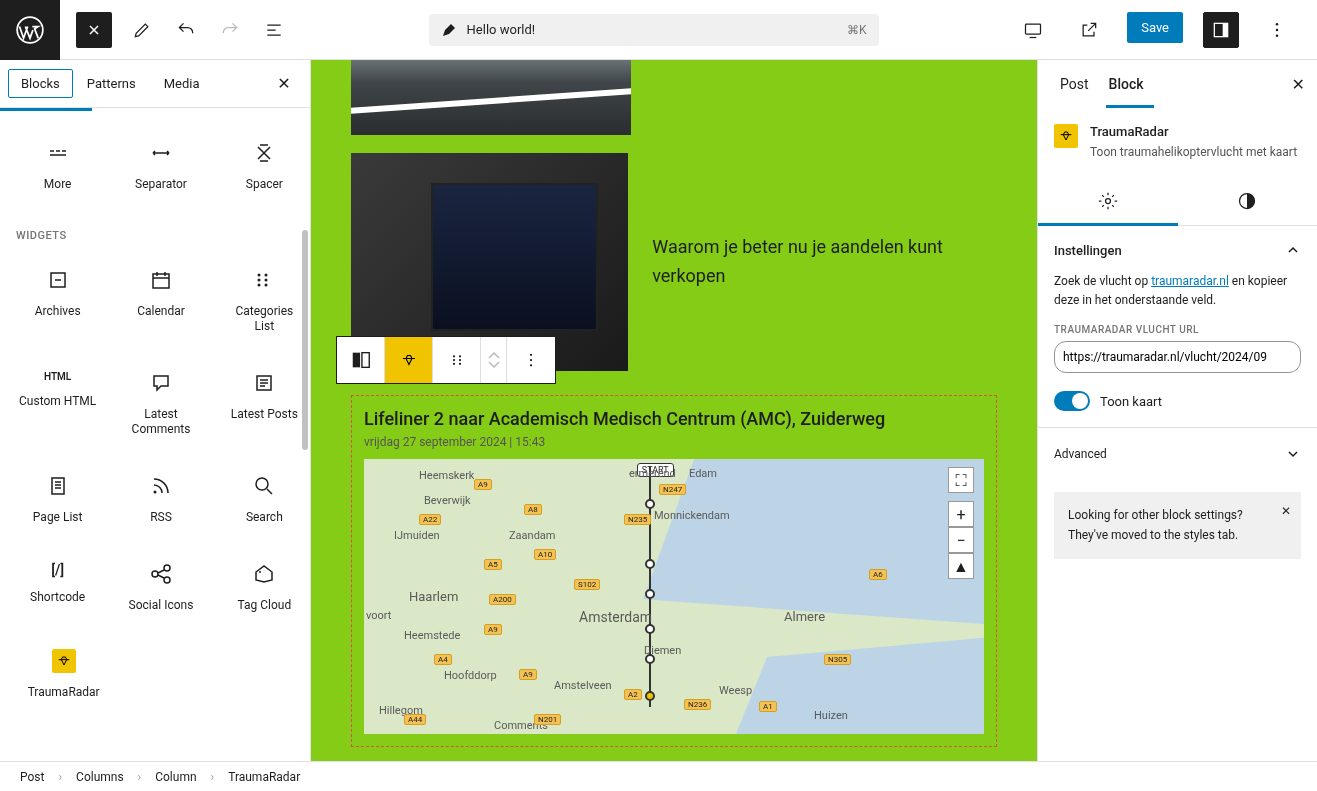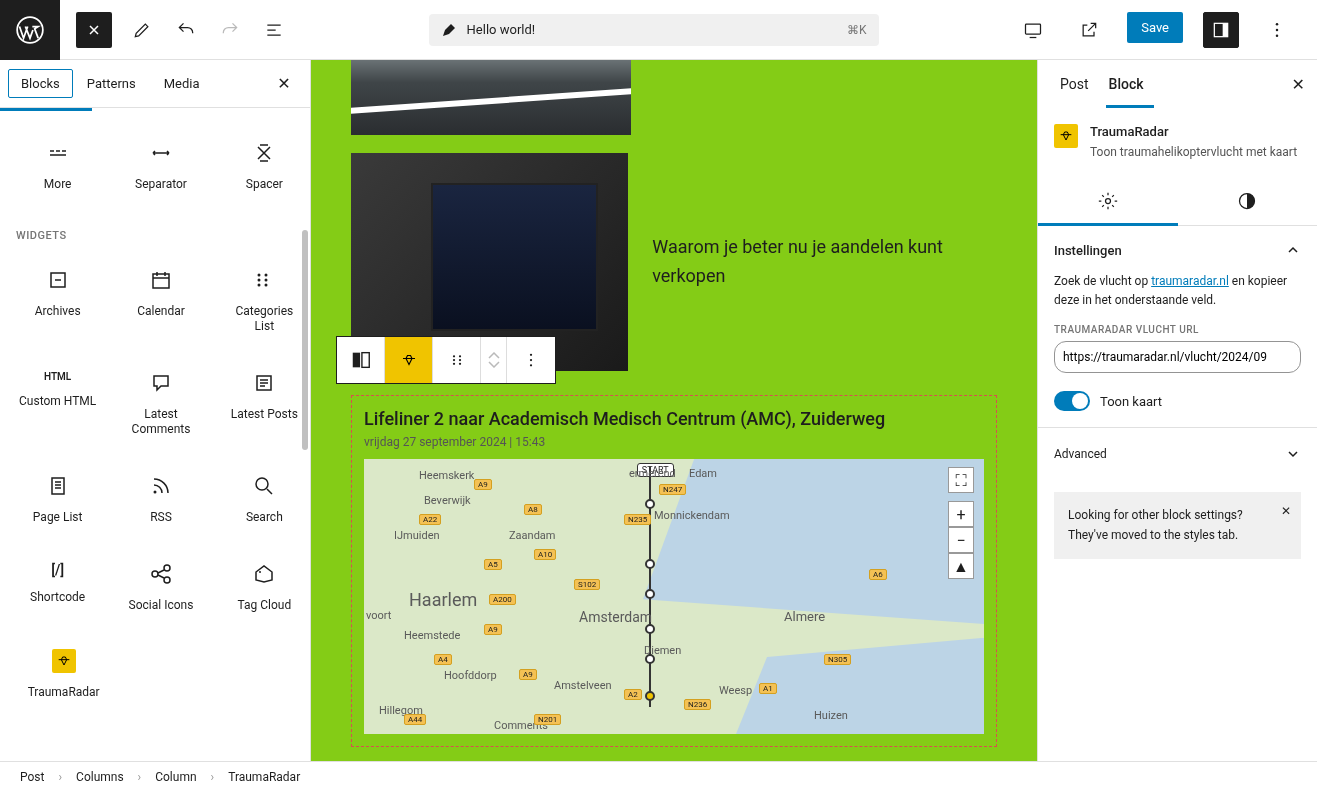--- a/index.html
+++ b/index.html
@@ -365,21 +365,21 @@
         <div class="route-dot" style="top:40px"></div>
         <div class="route-dot" style="top:100px"></div>
         <div class="route-dot" style="top:130px"></div>
         <div class="route-dot" style="top:165px"></div>
         <div class="route-dot" style="top:195px"></div>
         <div class="route-dot" style="top:232px; background:#f0c400"></div>
         <div class="map-label" style="left:55px; top:10px">Heemskerk</div>
         <div class="map-label" style="left:60px; top:35px">Beverwijk</div>
         <div class="map-label" style="left:30px; top:70px">IJmuiden</div>
         <div class="map-label" style="left:145px; top:70px">Zaandam</div>
-        <div class="map-label" style="left:45px; top:130px; font-size:18px">Haarlem</div>
+        <div class="map-label" style="left:45px; top:130px; font-size:13px">Haarlem</div>
         <div class="map-label" style="left:40px; top:170px">Heemstede</div>
         <div class="map-label" style="left:80px; top:210px">Hoofddorp</div>
         <div class="map-label" style="left:15px; top:245px">Hillegom</div>
         <div class="map-label" style="left:190px; top:220px">Amstelveen</div>
         <div class="map-label" style="left:215px; top:150px; font-size:14px">Amsterdam</div>
         <div class="map-label" style="left:280px; top:185px">Diemen</div>
         <div class="map-label" style="left:290px; top:50px">Monnickendam</div>
         <div class="map-label" style="left:325px; top:8px">Edam</div>
         <div class="map-label" style="left:355px; top:225px">Weesp</div>
         <div class="map-label" style="left:420px; top:150px; font-size:13px">Almere</div>
@@ -390,21 +390,21 @@
         <div class="road" style="left:110px; top:20px">A9</div>
         <div class="road" style="left:160px; top:45px">A8</div>
         <div class="road" style="left:120px; top:100px">A5</div>
         <div class="road" style="left:170px; top:90px">A10</div>
         <div class="road" style="left:70px; top:195px">A4</div>
         <div class="road" style="left:40px; top:255px">A44</div>
         <div class="road" style="left:125px; top:135px">A200</div>
         <div class="road" style="left:210px; top:120px">S102</div>
         <div class="road" style="left:170px; top:255px">N201</div>
         <div class="road" style="left:320px; top:240px">N236</div>
-        <div class="road" style="left:395px; top:224px">A1</div>
+        <div class="road" style="left:395px; top:242px">A1</div>
         <div class="road" style="left:505px; top:110px">A6</div>
         <div class="road" style="left:460px; top:195px">N305</div>
         <div class="road" style="left:155px; top:210px">A9</div>
         <div class="road" style="left:260px; top:230px">A2</div>
         <div class="road" style="left:120px; top:165px">A9</div>
         <div class="road" style="left:55px; top:55px">A22</div>
         <div class="road" style="left:295px; top:25px">N247</div>
         <div class="road" style="left:260px; top:55px">N235</div>
         <div class="map-ctrl" style="top:8px">⛶</div>
         <div class="map-ctrl" style="top:42px">+</div>

